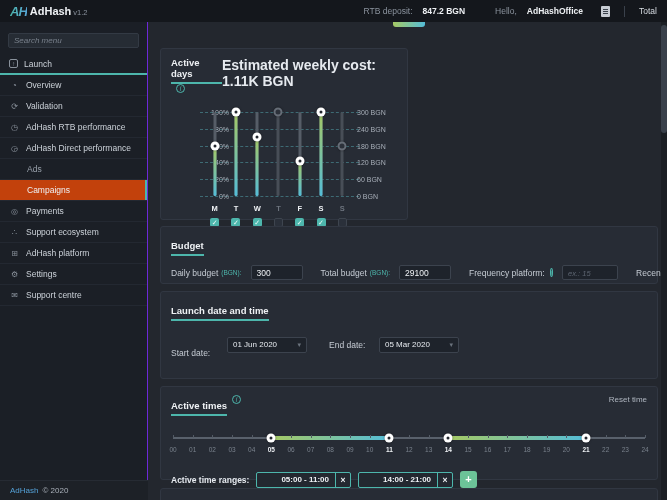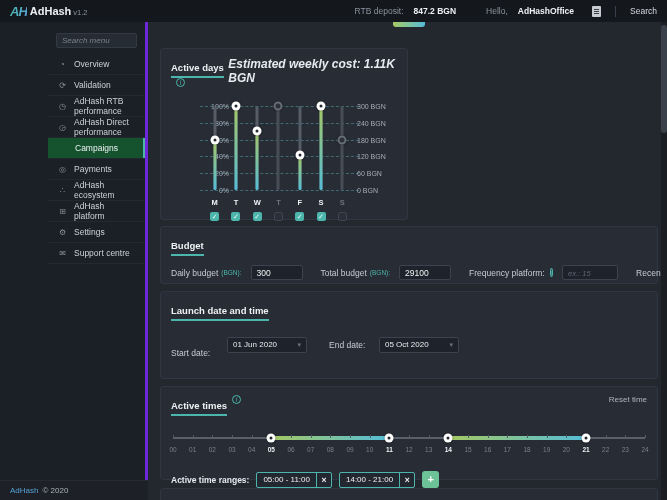--- a/index.html
+++ b/index.html
@@ -18,47 +18,47 @@
   .app-version{font-size:7.5px;color:var(--muted);margin-left:2px;margin-top:3px;}
   .topbar-right{margin-left:auto;display:flex;align-items:center;gap:10px;font-size:8.5px;}
   .muted{color:var(--muted);}
   .strong{font-weight:bold;color:#eef1f4;}
   .doc-icon{width:9px;height:11px;background:#c7ccd3;border-radius:1px;position:relative;margin-left:8px;}
   .doc-icon::after{content:"";position:absolute;left:2px;top:3px;width:5px;height:1px;background:#3a414b;box-shadow:0 2px 0 #3a414b,0 4px 0 #3a414b;}
   .top-sep{width:1px;height:11px;background:#3a414b;margin:0 4px;}
   .logout{color:#d6dbe1;cursor:pointer;}
 
   
-  .sidebar{position:absolute;top:22px;left:0;width:148px;bottom:20px;background:var(--side);border-right:3px solid #6d28d9;padding-left:48px;}
+  .sidebar{position:absolute;top:22px;left:0;width:148px;bottom:20px;background:var(--side);border-right:1px solid #6d28d9;}
   .search-wrap{padding:7px 8px 6px 8px;}
   .search-input{width:100%;height:15px;background:#262c34;border:1px solid #333a44;border-radius:2px;color:#aab1ba;font-size:8px;font-style:italic;padding:0 5px;font-family:inherit;}
   .search-input::placeholder{color:#79818c;font-style:italic;}
   .side-item{height:21px;display:flex;align-items:center;gap:6px;padding:0 9px;font-size:8.5px;color:#ccd2d9;border-bottom:1px solid #232831;cursor:pointer;}
   .side-item .icon{width:11px;color:#8a929c;font-size:8px;text-align:center;flex:none;}
   .side-item .icon.boxed{border:1px solid #8a929c;border-radius:2px;width:9px;height:9px;line-height:8px;font-size:6.5px;}
   .side-item.active{border-bottom:2px solid var(--teal);}
   .side-item.accent{color:var(--blue-link);}
   .side-item.accent .icon{color:var(--blue-link);border-color:var(--blue-link);}
   .sub-item{height:21px;display:flex;align-items:center;padding:0 9px 0 27px;font-size:8.5px;color:#99a1ab;border-bottom:1px solid #232831;cursor:pointer;}
-  .sub-item.selected{color:#eef1f4;background:#14532d;box-shadow:inset -2px 0 0 var(--teal);}
+  .sub-item.selected{color:#eef1f4;background:#c2410c;box-shadow:inset -2px 0 0 var(--teal);}
   .side-footer{position:absolute;left:0;bottom:0;width:148px;height:20px;background:#1d2127;border-top:1px solid #262b33;display:flex;align-items:center;gap:4px;padding:0 10px;font-size:8px;z-index:6;}
   .side-footer .brand{color:var(--blue-link);}
   .side-footer .copy{color:#aab1ba;}
 
   
   .main{position:absolute;left:148px;top:22px;right:0;bottom:0;background:var(--bg);}
   .peek{position:absolute;left:245px;top:0;width:32px;height:5px;background:linear-gradient(90deg,var(--grad-green),var(--grad-blue));border-radius:0 0 3px 3px;}
   .scrollbar{position:absolute;right:0;top:0;bottom:0;width:6px;background:#1b1f24;}
   .scroll-thumb{position:absolute;right:0;top:3px;width:6px;height:108px;background:#3a414b;border-radius:3px;}
 
   .panel{position:absolute;left:12px;background:var(--panel);border:1px solid var(--panel-border);border-radius:3px;padding:8px 10px;}
   .panel-head{display:flex;justify-content:space-between;align-items:flex-start;}
   .panel-title{font-size:9.5px;font-weight:bold;color:#eef1f4;display:inline-block;border-bottom:2px solid var(--teal);padding-bottom:3px;}
   .info{display:inline-block;width:9px;height:9px;border:1px solid var(--teal);border-radius:50%;color:var(--teal);font-size:6.5px;line-height:8px;text-align:center;font-style:italic;margin-left:5px;vertical-align:top;}
-  .est-cost{font-size:12px;font-weight:bold;color:#e6eaef;font-style:italic;}
+  .est-cost{font-size:14px;font-weight:bold;color:#e6eaef;}
   .reset-range{font-size:8px;color:#aeb5bf;cursor:pointer;}
 
   
   #panel-days{top:26px;width:248px;height:172px;}
   .board{position:relative;margin-top:4px;height:132px;}
   .grid{position:absolute;left:33px;right:44px;top:6px;height:84px;}
   .gridline{position:absolute;left:-4px;right:-6px;border-top:1px dashed #3e6b74;}
   .scale-left,.scale-right{position:absolute;top:6px;height:84px;font-size:7px;color:#a7aeb8;}
   .scale-left{left:0;width:29px;text-align:right;}
   .scale-right{right:0;width:40px;text-align:left;}
@@ -102,74 +102,79 @@
   .htrack{position:absolute;left:2px;right:2px;top:8px;height:2px;background:#59616c;}
   .tick{position:absolute;top:6px;width:1px;height:3px;background:#535b66;}
   .hseg{position:absolute;top:7px;height:4px;background:linear-gradient(90deg,var(--grad-green),var(--grad-blue));border-radius:2px;}
   .hhandle{position:absolute;top:9px;width:9px;height:9px;border-radius:50%;background:#fff;transform:translate(-50%,-50%);display:flex;align-items:center;justify-content:center;box-shadow:0 0 2px rgba(0,0,0,.6);cursor:pointer;}
   .hhandle .dot{width:3px;height:3px;border-radius:50%;background:#23272e;}
   .hour-label{position:absolute;top:17px;transform:translateX(-50%);font-size:6.5px;color:#79818c;}
   .hour-label.bold{color:#eef1f4;font-weight:bold;}
   .ranges-row{display:flex;align-items:center;gap:7px;margin-top:14px;}
   .ranges-label{font-size:8.5px;font-weight:bold;color:#e6eaef;}
   .chip{display:flex;align-items:stretch;border:1px solid var(--teal);border-radius:2px;height:16px;background:#232830;}
-  .chip-text{padding:0 6px;font-weight:normal;font-size:8px;color:#eef1f4;line-height:14px;}
+  .chip-text{padding:0 6px;font-weight:bold;font-size:8px;color:#eef1f4;line-height:14px;margin-left:18px;}
   .chip-x{border-left:1px solid var(--teal);width:15px;text-align:center;font-weight:bold;color:#eef1f4;font-size:8.5px;line-height:14px;cursor:pointer;}
   .plus-btn{width:17px;height:17px;background:#6cc398;border-radius:3px;color:#fff;font-weight:bold;text-align:center;line-height:17px;font-size:11px;cursor:pointer;}
 
   .panel-next{position:absolute;left:12px;top:466px;width:498px;height:40px;background:var(--panel);border:1px solid var(--panel-border);border-radius:3px;}
 </style>
 </head>
 <body>
 
 <div class="topbar">
   <span class="logo-ah">AH</span>
   <span class="app-name">AdHash</span>
   <span class="app-version">v1.2</span>
   <div class="topbar-right">
     <span class="muted">RTB deposit:</span>
     <span class="strong">847.2 BGN</span>
     <span style="width:10px"></span>
     <span class="muted">Hello,</span>
     <span class="strong">AdHashOffice</span>
     <span class="doc-icon"></span>
     <span class="top-sep"></span>
-    <span class="logout">Search</span>
+    <span class="logout">Total</span>
   </div>
 </div>
 
 <div class="sidebar">
   <div class="search-wrap">
     <input class="search-input" placeholder="Search menu" style="">
   </div>
   <div id="sidebar-nav">
+      <div class="side-item active">
+        <span class="icon boxed">↑</span>
+        <span>Launch</span>
+      </div>
       <div class="side-item">
         <span class="icon">◔</span>
         <span>Overview</span>
       </div>
       <div class="side-item">
         <span class="icon">⟳</span>
         <span>Validation</span>
       </div>
       <div class="side-item">
         <span class="icon">◷</span>
         <span>AdHash RTB performance</span>
       </div>
       <div class="side-item">
         <span class="icon">◶</span>
         <span>AdHash Direct performance</span>
       </div>
+      <div class="sub-item">Ads</div>
       <div class="sub-item selected">Campaigns</div>
       <div class="side-item">
         <span class="icon">◎</span>
         <span>Payments</span>
       </div>
       <div class="side-item">
         <span class="icon">∴</span>
-        <span>AdHash ecosystem</span>
+        <span>Support ecosystem</span>
       </div>
       <div class="side-item">
         <span class="icon">⊞</span>
         <span>AdHash platform</span>
       </div>
       <div class="side-item">
         <span class="icon">⚙</span>
         <span>Settings</span>
       </div>
       <div class="side-item">
@@ -321,21 +326,21 @@
   <div class="panel" id="panel-launch">
     <span class="panel-title">Launch date and time</span>
     <div class="date-row">
       <span class="dlabel">Start date:</span>
       <div class="select">
         <span>01 Jun 2020</span>
         <span class="caret">▾</span>
       </div>
       <span class="dlabel2">End date:</span>
       <div class="select">
-        <span>05 Oct 2020</span>
+        <span>05 Mar 2020</span>
         <span class="caret">▾</span>
       </div>
     </div>
   </div>
 
   <div class="panel" id="panel-times">
     <div class="panel-head">
       <div>
         <span class="panel-title">Active times</span><span class="info">i</span>
       </div>

